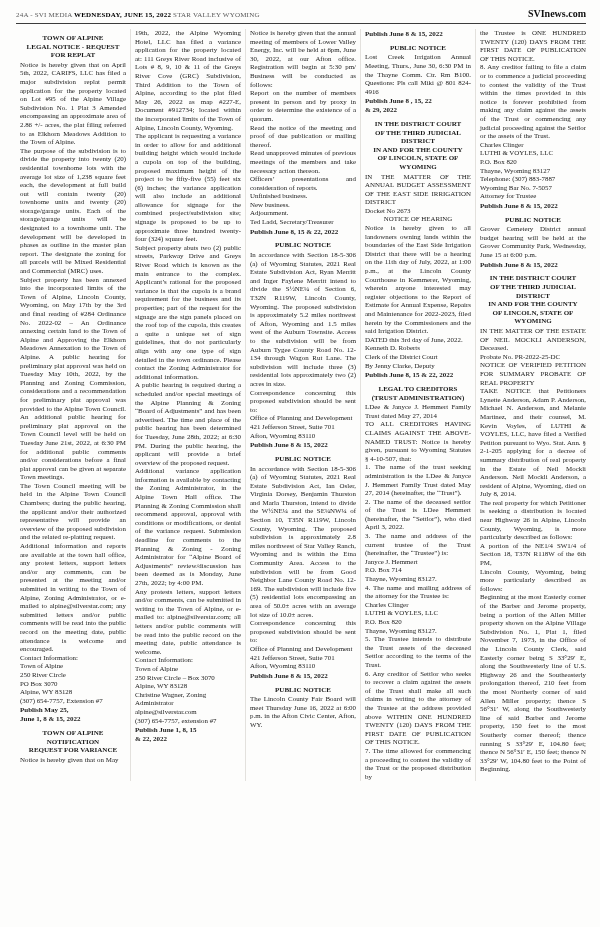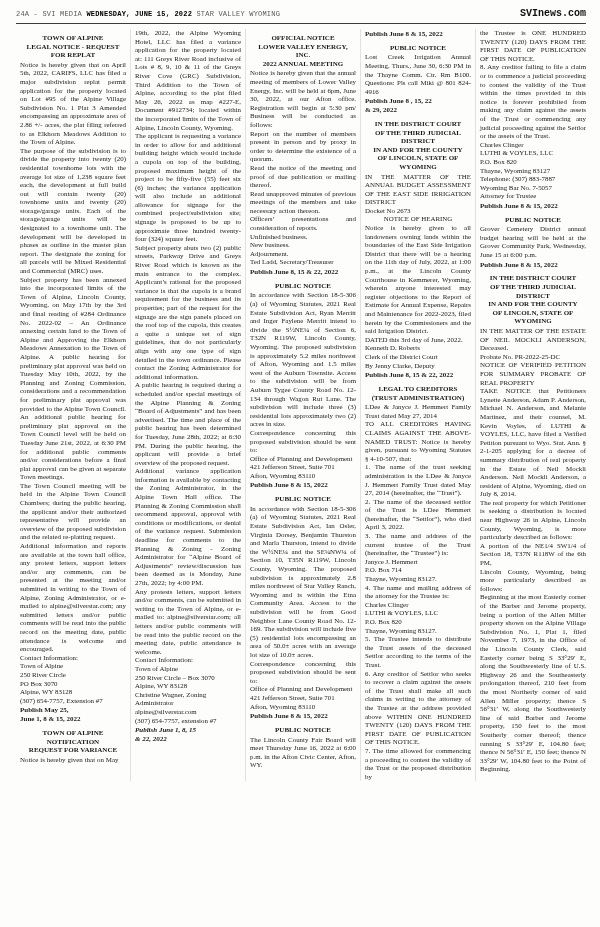--- a/index.html
+++ b/index.html
@@ -2,21 +2,21 @@
 <html><head>
 <meta charset="utf-8">
 <style>
   * { margin:0; padding:0; box-sizing:border-box; }
   html,body { width:600px; height:927px; background:#f7f6f4; overflow:hidden; }
   body { font-family:"Liberation Serif", serif; color:#1b1b1b; }
   .page { width:600px; height:927px; background:#fdfdfc; padding-top:6px; }
 
   
   .masthead { display:flex; justify-content:space-between; align-items:baseline;
-              padding:2px 14px 0 16px; font-family:Liberation Mono, monospace; }
+              padding:2px 14px 0 16px; font-family:Liberation Serif, serif; }
   .mh-left { font-size:7px; letter-spacing:.2px; color:#5a5a5a; }
   .mh-left b { color:#000; font-weight:bold; }
   .mh-right { font-size:10px; font-weight:bold; color:#111; }
   .mh-rule { border:0; border-top:1.6px solid #3c3c3c; margin:4px 14px 0 16px; }
 
   
   .cols { display:flex; align-items:stretch; padding:5px 10px 0 16px; }
   .col { flex:1 1 0; padding:0 4px; min-width:0; }
   .col + .col { border-left:1px solid #e3e1dd; }
 
@@ -69,28 +69,24 @@
         <div class="blk-p">A public hearing is required during a scheduled and/or special meetings of the Alpine Planning &amp; Zoning “Board of Adjustments” and has been advertised. The time and place of the public hearing has been determined for Tuesday, June 28th, 2022; at 6:30 PM. During the public hearing, the applicant will provide a brief overview of the proposed request.</div>
         <div class="blk-p">Additional variance application information is available by contacting the Zoning Administrator, in the Alpine Town Hall office. The Planning &amp; Zoning Commission shall recommend approval, approval with conditions or modifications, or denial of the variance request. Submission deadline for comments to the Planning &amp; Zoning - Zoning Administrator for “Alpine Board of Adjustments” review/discussion has been deemed as is Monday, June 27th, 2022; by 4:00 PM.</div>
         <div class="blk-p">Any protests letters, support letters and/or comments, can be submitted in writing to the Town of Alpine, or e-mailed to: alpine@silverstar.com; all letters and/or public comments will be read into the public record on the meeting date, public attendance is welcome.</div>
         <div class="blk-l">Contact Information:</div>
         <div class="blk-l">Town of Alpine</div>
         <div class="blk-l">250 River Circle – Box 3070</div>
         <div class="blk-l">Alpine, WY 83128</div>
         <div class="blk-l">Christine Wagner, Zoning Administrator</div>
         <div class="blk-l">alpine@silverstar.com</div>
         <div class="blk-l">(307) 654-7757, extension #7</div>
-        <div class="blk-pub" style="white-space: pre-line; font-style: italic;">Publish June 1, 8, 15
+        <div class="blk-pub" style="white-space: pre-line;">Publish June 1, 8, 15
 &amp; 22, 2022</div>
       </div>
     <div class="col">
-        <div class="blk-h">OFFICIAL NOTICE
-LOWER VALLEY ENERGY,
-INC.
-2022 ANNUAL MEETING</div>
         <div class="blk-p">Notice is hereby given that the annual meeting of members of Lower Valley Energy, Inc. will be held at 6pm, June 30, 2022, at our Afton office. Registration will begin at 5:30 pm/ Business will be conducted as follows:</div>
         <div class="blk-p">Report on the number of members present in person and by proxy in order to determine the existence of a quorum.</div>
         <div class="blk-p">Read the notice of the meeting and proof of due publication or mailing thereof.</div>
         <div class="blk-p">Read unapproved minutes of previous meetings of the members and take necessary action thereon.</div>
         <div class="blk-p">Officers’ presentations and consideration of reports.</div>
         <div class="blk-l">Unfinished business.</div>
         <div class="blk-l">New business.</div>
         <div class="blk-l">Adjournment.</div>
         <div class="blk-l">Ted Ladd, Secretary/Treasurer</div>
         <div class="blk-pub" style="white-space: pre-line;">Publish June 8, 15 &amp; 22, 2022</div>

